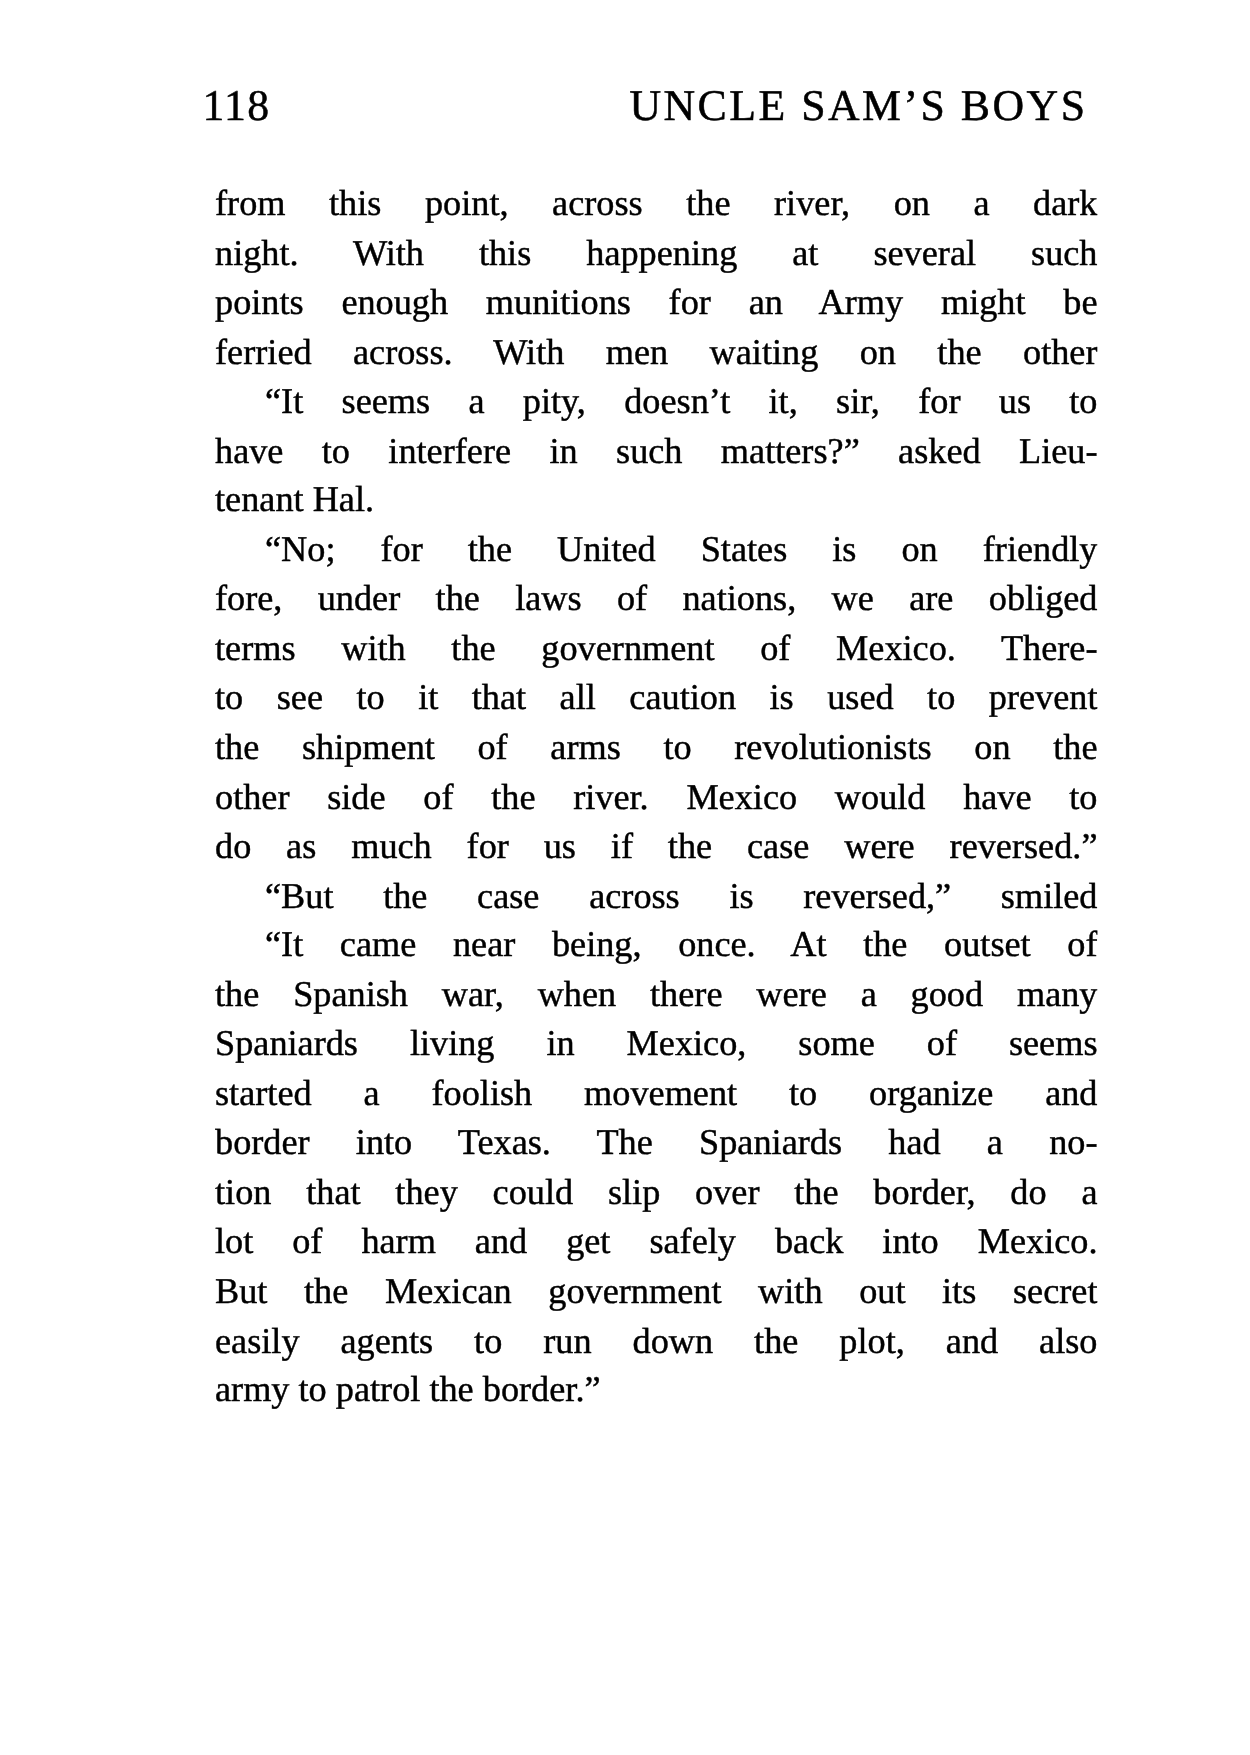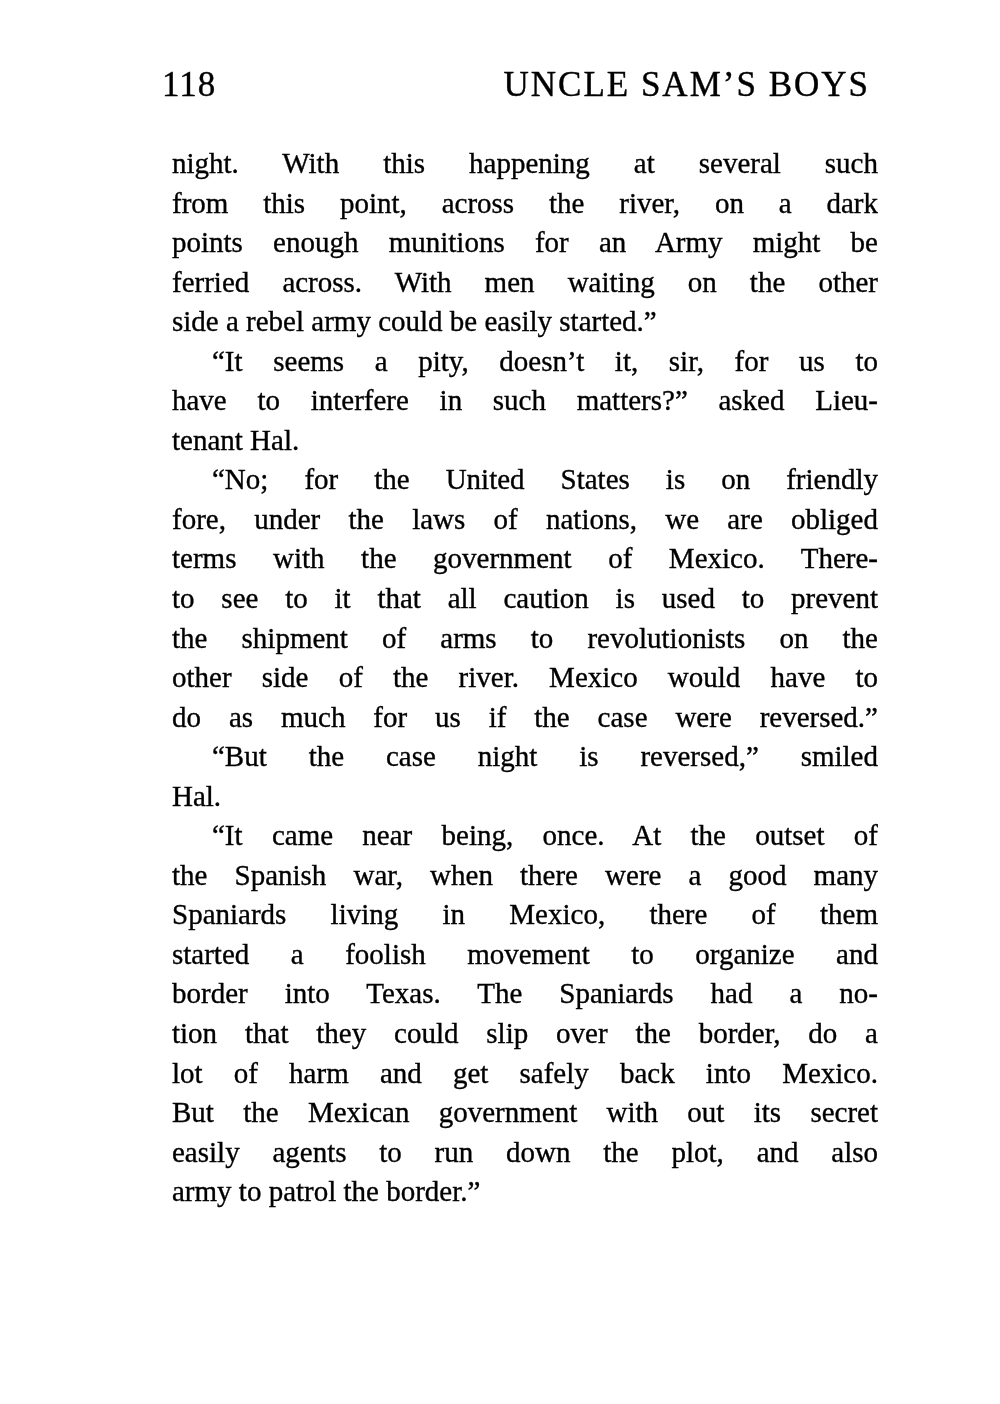--- a/index.html
+++ b/index.html
@@ -62,40 +62,38 @@
 <body>
 
 <div class="page">
 
   <div class="header-row">
     <span class="pagenum">118</span>
     <span class="running">UNCLE SAM’S BOYS</span>
   </div>
 
   <div class="body-text">
+    <div class="ln j">from this point, across the river, on a dark</div>
     <div class="ln j">night.  With this happening at several such</div>
-    <div class="ln j">from this point, across the river, on a dark</div>
     <div class="ln j">points enough munitions for an Army might be</div>
     <div class="ln j">ferried across.  With men waiting on the other</div>
-    <div class="ln">side a rebel army could be easily started.”</div>
     <div class="ln j in">“It seems a pity, doesn’t it, sir, for us to</div>
     <div class="ln j">have to interfere in such matters?” asked Lieu-</div>
     <div class="ln">tenant Hal.</div>
     <div class="ln j in">“No; for the United States is on friendly</div>
     <div class="ln j">fore, under the laws of nations, we are obliged</div>
     <div class="ln j">terms with the government of Mexico.  There-</div>
     <div class="ln j">to see to it that all caution is used to prevent</div>
     <div class="ln j">the shipment of arms to revolutionists on the</div>
     <div class="ln j">other side of the river.  Mexico would have to</div>
     <div class="ln j">do as much for us if the case were reversed.”</div>
-    <div class="ln j in">“But the case night is reversed,” smiled</div>
-    <div class="ln">Hal.</div>
+    <div class="ln j in">“But the case across is reversed,” smiled</div>
     <div class="ln j in">“It came near being, once.  At the outset of</div>
     <div class="ln j">the Spanish war, when there were a good many</div>
-    <div class="ln j">Spaniards living in Mexico, there of them</div>
+    <div class="ln j">Spaniards living in Mexico, some of seems</div>
     <div class="ln j">started a foolish movement to organize and</div>
     <div class="ln j">border into Texas.  The Spaniards had a no-</div>
     <div class="ln j">tion that they could slip over the border, do a</div>
     <div class="ln j">lot of harm and get safely back into Mexico.</div>
     <div class="ln j">But the Mexican government with out its secret</div>
     <div class="ln j">easily agents to run down the plot, and also</div>
     <div class="ln">army to patrol the border.”</div>
   </div>
 
 </div>

